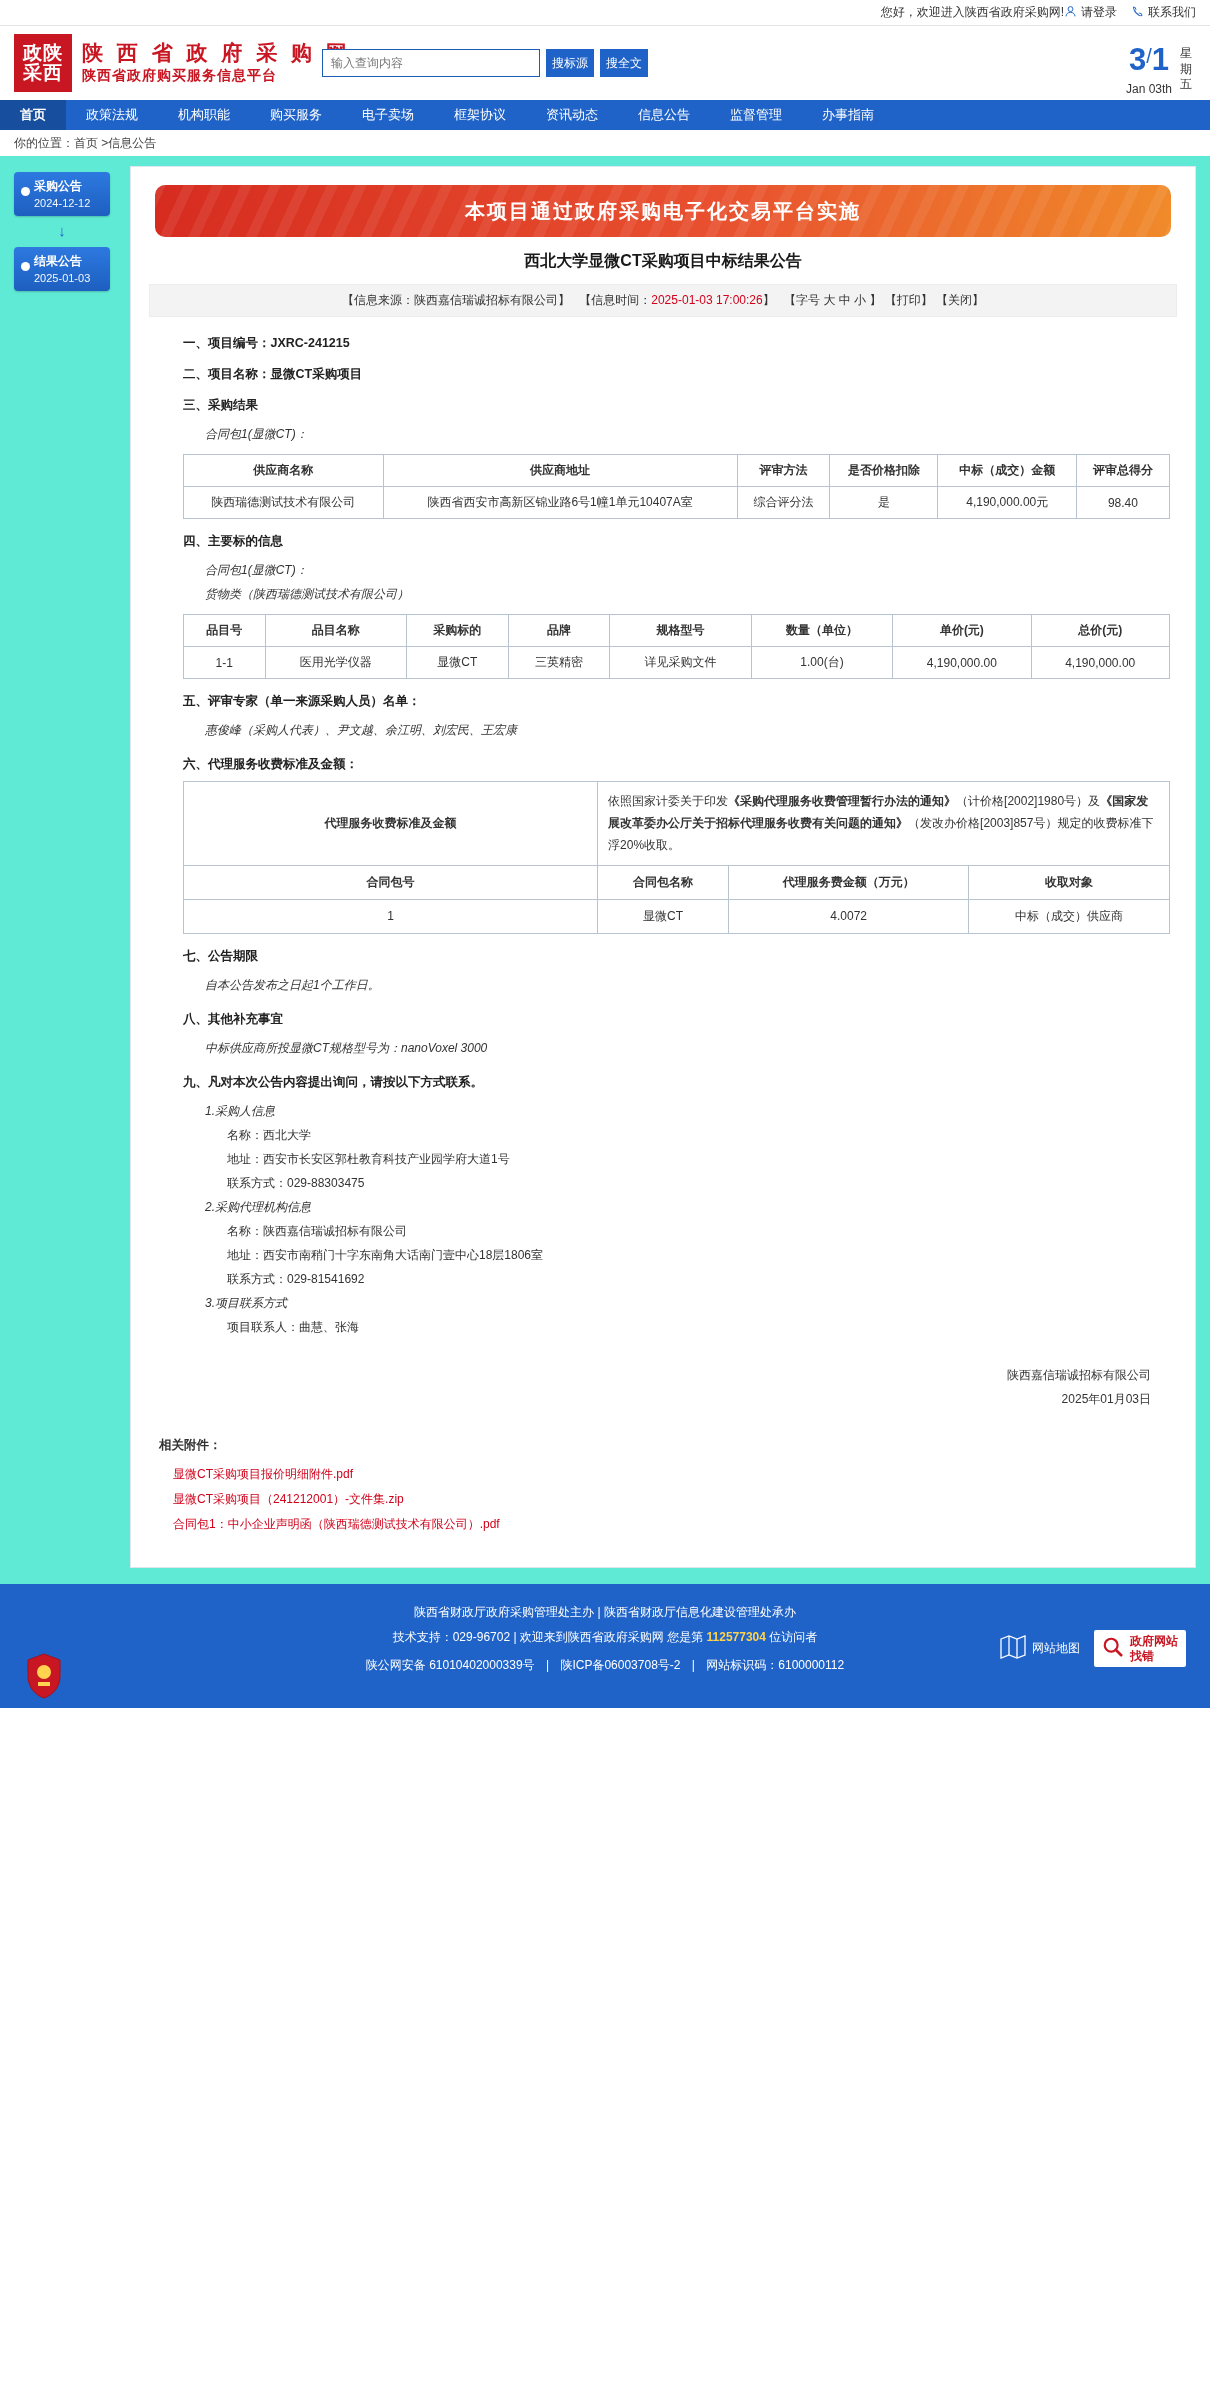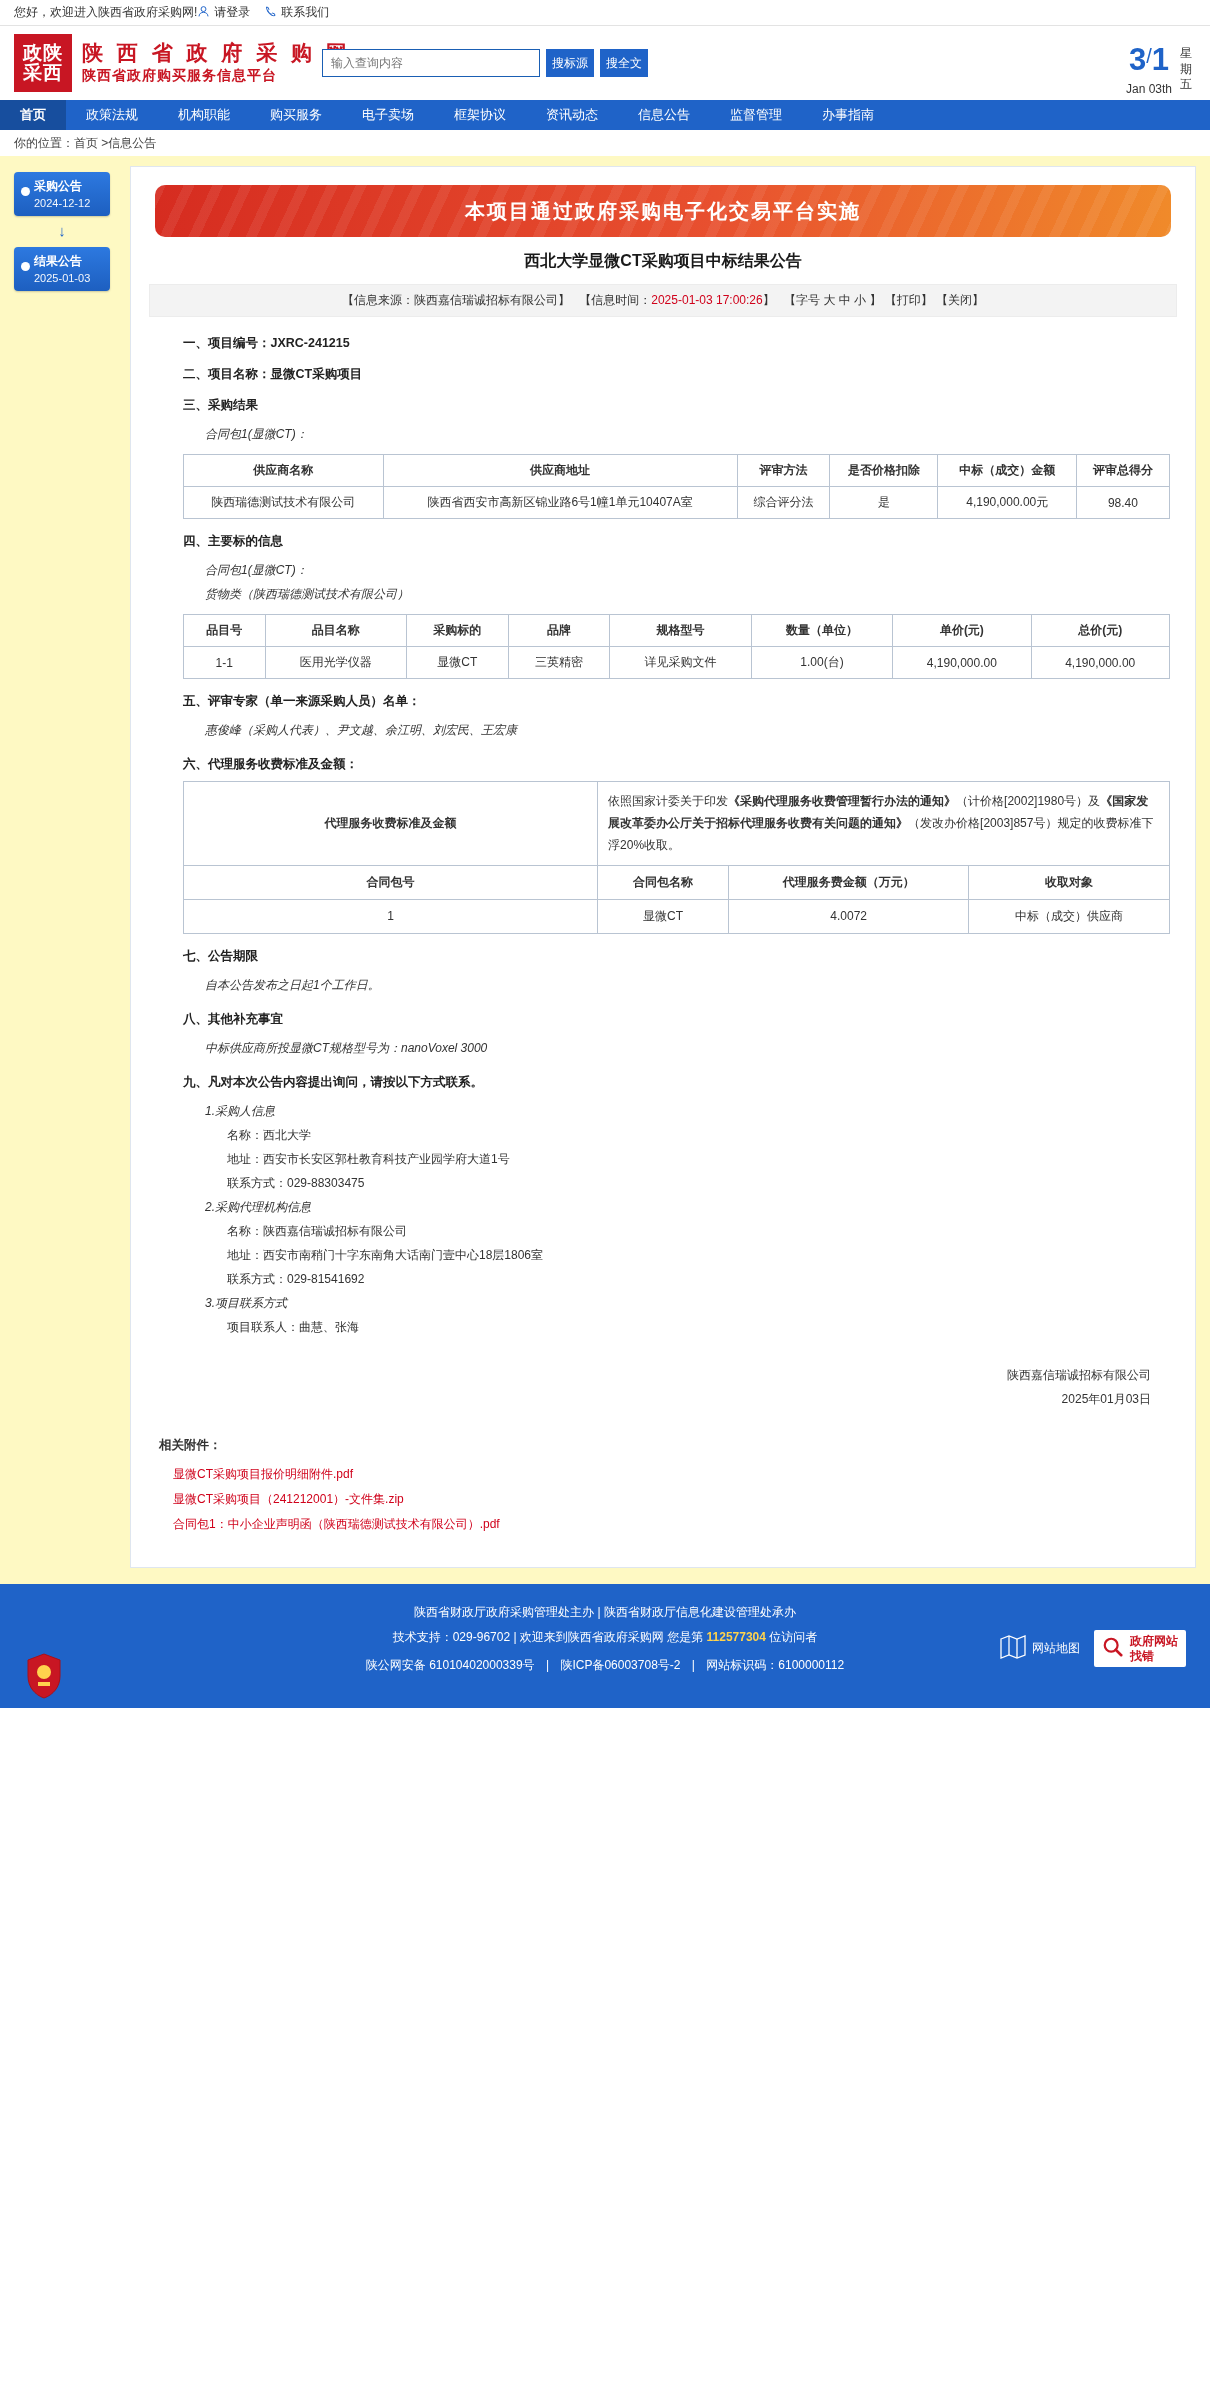--- a/index.html
+++ b/index.html
@@ -9,21 +9,21 @@
     font-family:"Liberation Sans","DejaVu Sans",sans-serif;
     font-size:12px;
     color:#333;
     background:#fff;
   }
   .page { width:1210px; position:relative; }
 
   
   .topbar {
     height:26px; border-bottom:1px solid #e3e3e3;
-    display:flex; align-items:center; justify-content:flex-start;
+    display:flex; align-items:center; justify-content:flex-end;
     padding:0 14px; font-size:12px; color:#444;
     background:#fff;
   }
   .topbar .left { color:#333; }
   .topbar .right { display:flex; align-items:center; gap:14px; }
   .topbar .right .item { display:flex; align-items:center; gap:4px; color:#333; }
   .ico-svg { display:inline-block; vertical-align:middle; }
 
   
   .header {
@@ -71,21 +71,21 @@
   }
   .nav .item.active { background:#174e9e; font-weight:bold; }
 
   
   .crumb {
     height:26px; display:flex; align-items:center; padding:0 14px;
     font-size:12px; color:#444; background:#fff;
   }
 
   
-  .content { display:flex; background:#fef9c3; padding:10px 14px 16px 14px; }
+  .content { display:flex; background:#5eead4; padding:10px 14px 16px 14px; }
   .sidebar { width:110px; padding-top:6px; flex:0 0 110px;}
   .step {
     position:relative; width:96px; height:44px; border-radius:4px;
     color:#fff; font-size:12px; padding:6px 8px 6px 20px; margin-bottom:4px;
     background:linear-gradient(180deg,#2d79e0,#1d5fc0);
     box-shadow:0 1px 2px rgba(0,0,0,.2);
   }
   .step .dot {
     position:absolute; left:7px; top:15px; width:9px; height:9px; border-radius:50%;
     background:#fff;

